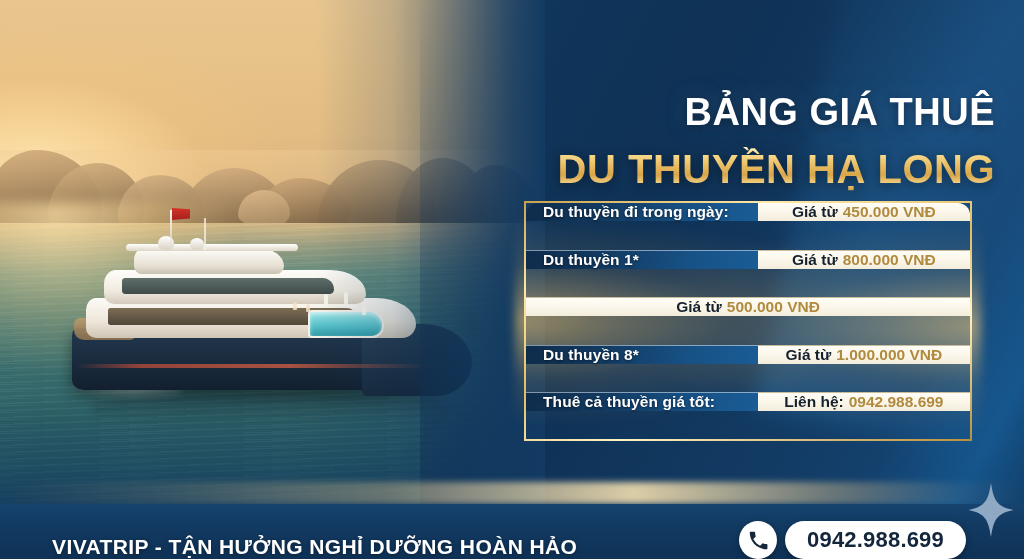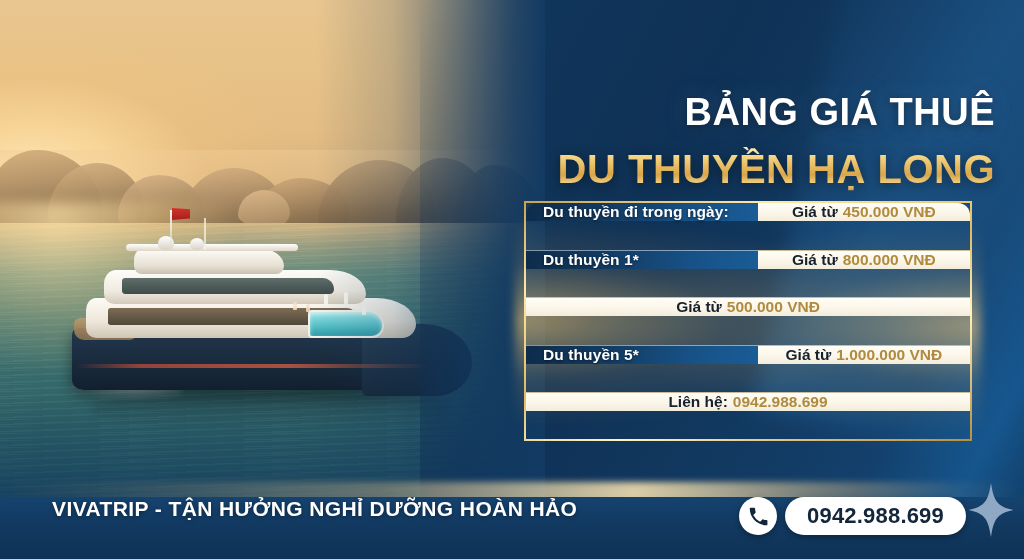--- a/index.html
+++ b/index.html
@@ -352,23 +352,23 @@
     font-weight:bold;
     color:#16212e;
     white-space:nowrap;
   }
   .cell-value .amount { color:#b08a3e; margin-left:5px; }
   .cell-value .lead { color:#16212e; font-weight:700; }
 
   
   .bottombar {
     position:absolute; left:0; right:0; bottom:0;
-    height:62px;
+    height:55px;
     background:linear-gradient(180deg,#15436f 0%,#123a62 40%,#0f3256 100%);
-    display:flex; align-items:flex-start;
+    display:flex; align-items:flex-end;
     z-index:8;
   }
   .lightstreak {
     position:absolute; left:0; right:0; bottom:55px;
     height:22px;
     background:linear-gradient(90deg,
       rgba(255,200,120,0) 0%,
       rgba(255,206,130,0.10) 14%,
       rgba(255,214,146,0.35) 38%,
       rgba(255,232,180,0.85) 62%,
@@ -499,28 +499,29 @@
       </div>
 
       <div class="row">
         <div class="cell-value">
           <span class="lead">Giá từ</span>
           <span class="amount">500.000 VNĐ</span>
         </div>
       </div>
 
       <div class="row">
-        <div class="cell-label">Du thuyền 5*</div>
+        <div class="cell-label">Du thuyền 8*</div>
         <div class="cell-value">
           <span class="lead">Giá từ</span>
           <span class="amount">1.000.000 VNĐ</span>
         </div>
       </div>
 
       <div class="row">
+        <div class="cell-label">Thuê cả thuyền giá tốt:</div>
         <div class="cell-value">
           <span class="lead">Liên hệ:</span>
           <span class="amount">0942.988.699</span>
         </div>
       </div>
 
     </div>
   </div>
 
   <div class="lightstreak"></div>

